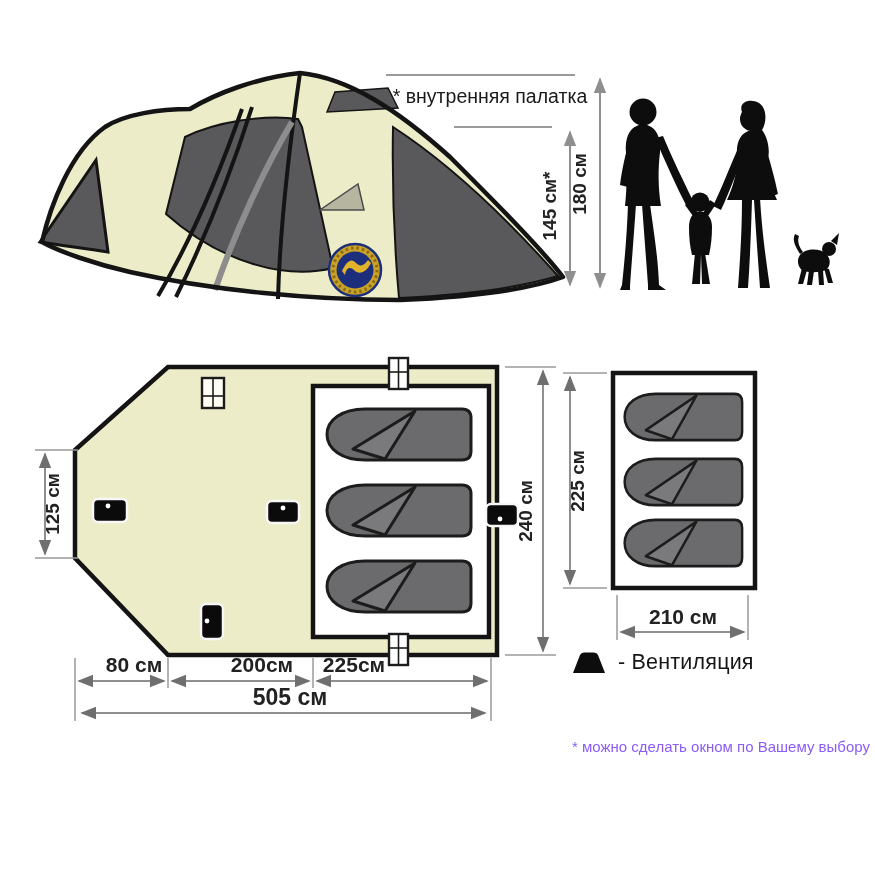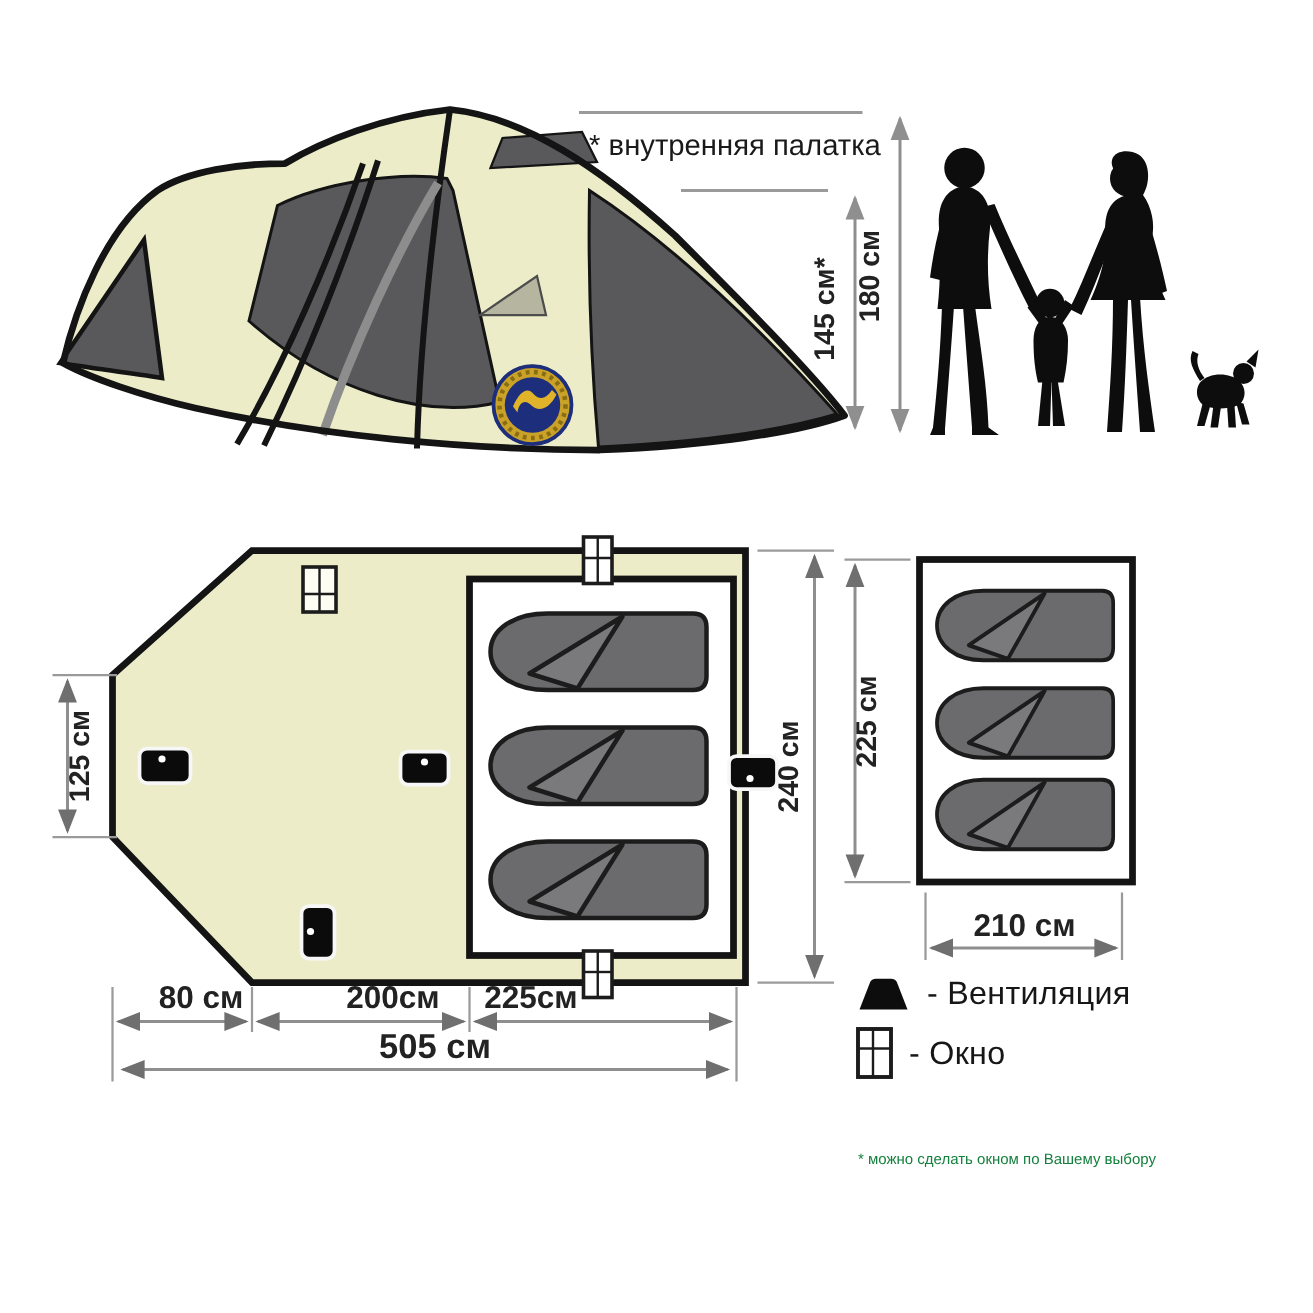--- a/index.html
+++ b/index.html
@@ -11,21 +11,21 @@
   }
   .abs{position:absolute;}
   svg text{font-family:"Liberation Sans","DejaVu Sans",sans-serif;fill:#222;}
   text.dim{font-size:19px;font-weight:600;}
   text.dimBig{font-size:21px;font-weight:600;}
   text.dimTotal{font-size:23px;font-weight:600;}
   text.note{font-size:19.5px;font-weight:500;fill:#1a1a1a;}
   .legend{position:absolute;left:570px;top:650px;display:flex;flex-direction:column;gap:9px;}
   .legend-row{display:flex;align-items:center;gap:10px;}
   .legend-label{font-size:21.5px;font-weight:500;color:#161616;letter-spacing:.2px;}
-  .footnote{position:absolute;left:572px;top:768px;width:300px;font-size:10px;color:#15803d;}
+  .footnote{position:absolute;left:572px;top:738px;width:300px;font-size:15px;color:#8b5cf6;}
 </style>
 </head>
 <body>
 
 <svg class="abs" style="left:30px;top:52px;" width="545" height="265" viewBox="0 0 545 265">
 
   <path d="M12,190 C20,155 40,100 75,75 C95,62 130,57 160,57 C185,42 225,26 270,21
            C320,26 370,60 420,105 C460,145 510,195 533,225
            C500,237 440,245 370,248 C280,248 180,238 100,220 C65,212 30,200 12,190 Z" fill="#ececc8" stroke="none"></path>
 
@@ -221,23 +221,15 @@
   <text class="dimBig" x="128" y="274" text-anchor="middle">210 см</text>
 </svg>
 
 <div class="legend">
   <div class="legend-row">
     <svg width="38" height="23" viewBox="0 0 38 23">
       <path d="M3,22 L10,4 Q11,1.5 14,1.5 L24,1.5 Q27,1.5 28,4 L35,22 Z" fill="#0d0d0d"></path>
     </svg>
     <span class="legend-label">- Вентиляция</span>
   </div>
-  <div class="legend-row">
-    <svg width="26" height="36" viewBox="0 0 26 36">
-      <rect x="2" y="2" width="22" height="32" fill="#ffffff" stroke="#1c1c1c" stroke-width="2.6"></rect>
-      <line x1="12" y1="2" x2="12" y2="34" stroke="#1c1c1c" stroke-width="1.6"></line>
-      <line x1="2" y1="15" x2="24" y2="15" stroke="#1c1c1c" stroke-width="1.6"></line>
-    </svg>
-    <span class="legend-label">- Окно</span>
-  </div>
 </div>
 
 <div class="footnote">* можно сделать окном по Вашему выбору</div>
 
 </body></html>

